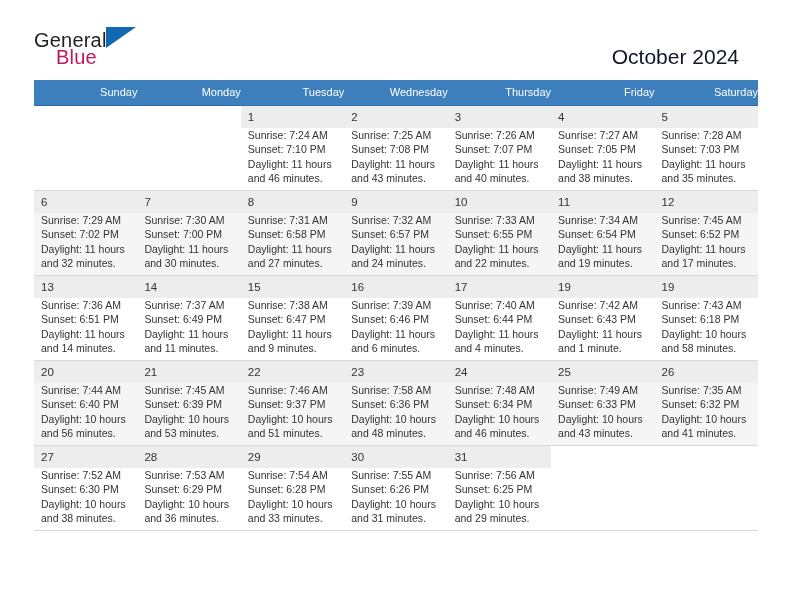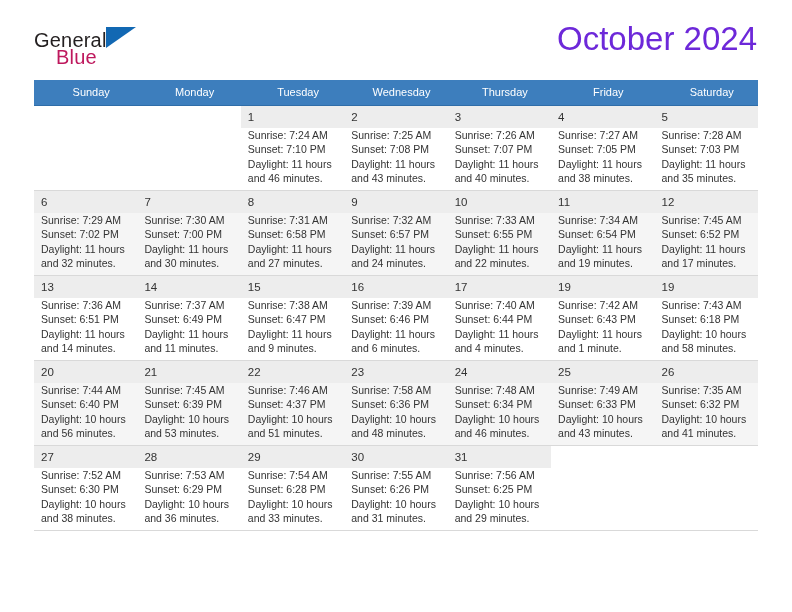--- a/index.html
+++ b/index.html
@@ -63,46 +63,46 @@
     letter-spacing: 0.2px;
     color: #be185d;
     line-height: 24px;
   }
   .title-block {
     text-align: right;
     flex: 0 0 auto;
     padding-right: 1px;
   }
   .cal-title {
-    font-size: 33px;
-    color: #6d28d9;
+    font-size: 21px;
+    color: #0f172a;
     line-height: 30px;
     font-weight: normal;
-    margin: 0;
+    margin: 18px;
   }
   .cal-subtitle {
     font-size: 13px;
     color: #2b2b2b;
     line-height: 17px;
     margin-top: 11px;
   }
 
   
   .calendar {
     width: 724px;
     border-collapse: collapse;
     table-layout: fixed;
     margin-top: 8px;
   }
   .calendar th {
     background: #3d7ebd;
     color: #ffffff;
     font-size: 11px;
     font-weight: normal;
-    text-align: center;
+    text-align: right;
     padding: 5px 0 6px 11px;
     line-height: 14px;
     border: none;
   }
   .calendar td {
     vertical-align: top;
     height: 84px;
     padding: 0;
     border-top: 1px solid #2f6da8;
     border-bottom: 1px solid #d9d9d9;
@@ -379,21 +379,21 @@
               <div class="cell-line">Sunrise: 7:45 AM</div>
               <div class="cell-line">Sunset: 6:39 PM</div>
               <div class="cell-line">Daylight: 10 hours</div>
               <div class="cell-line">and 53 minutes.</div>
             </div>
           </td>
           <td>
             <div class="daynum-bar"><span class="daynum">22</span></div>
             <div class="cell-body">
               <div class="cell-line">Sunrise: 7:46 AM</div>
-              <div class="cell-line">Sunset: 4:37 PM</div>
+              <div class="cell-line">Sunset: 9:37 PM</div>
               <div class="cell-line">Daylight: 10 hours</div>
               <div class="cell-line">and 51 minutes.</div>
             </div>
           </td>
           <td>
             <div class="daynum-bar"><span class="daynum">23</span></div>
             <div class="cell-body">
               <div class="cell-line">Sunrise: 7:58 AM</div>
               <div class="cell-line">Sunset: 6:36 PM</div>
               <div class="cell-line">Daylight: 10 hours</div>

